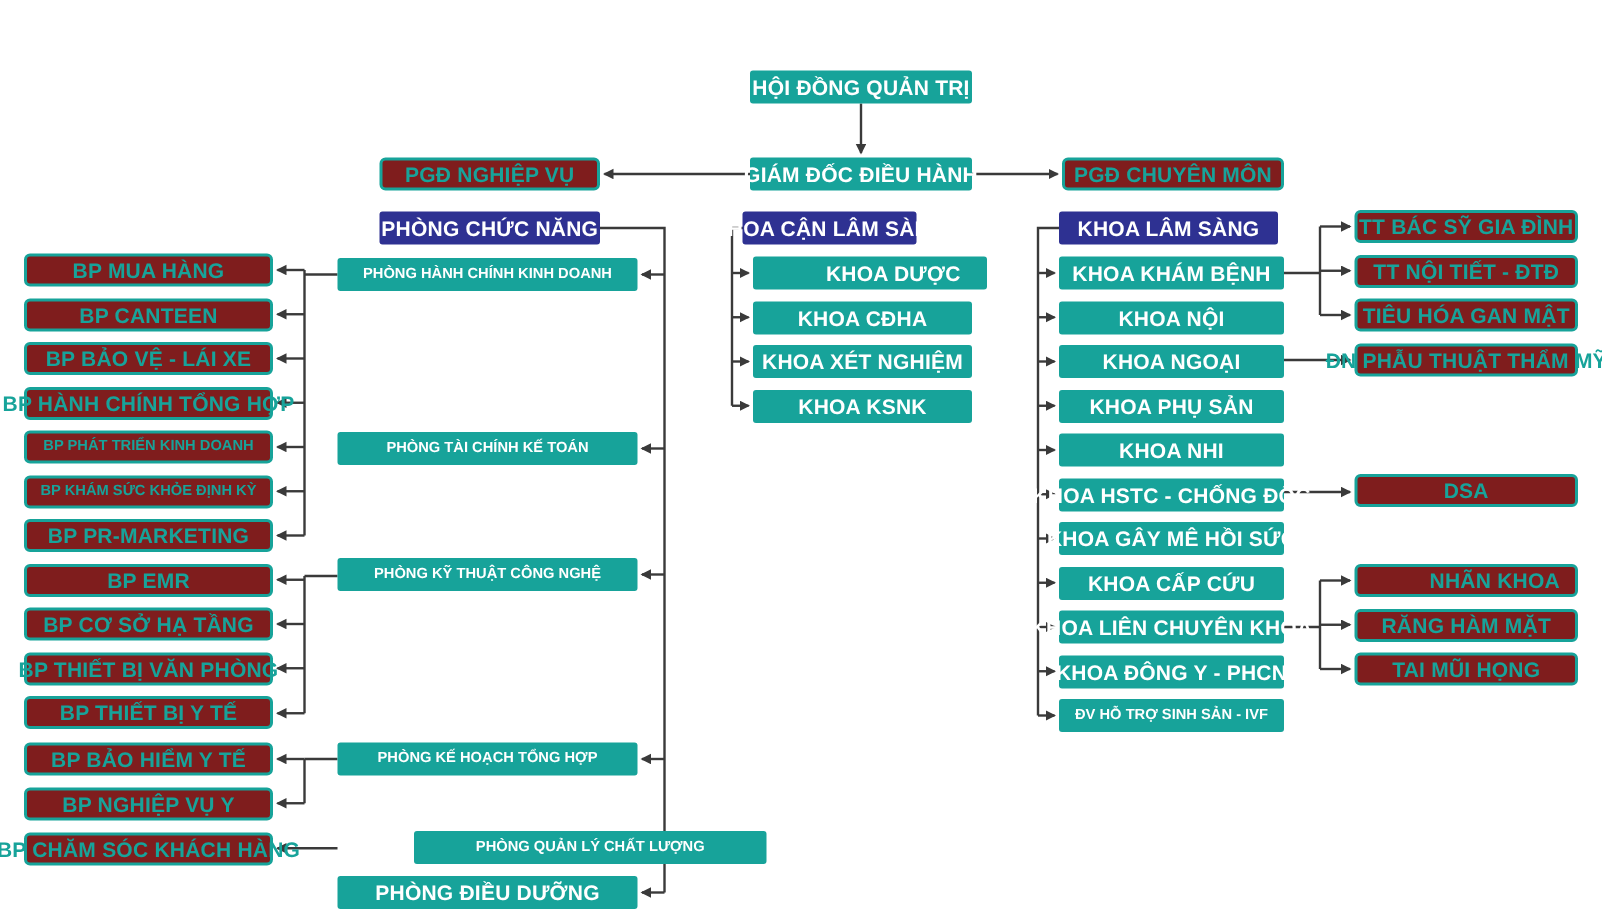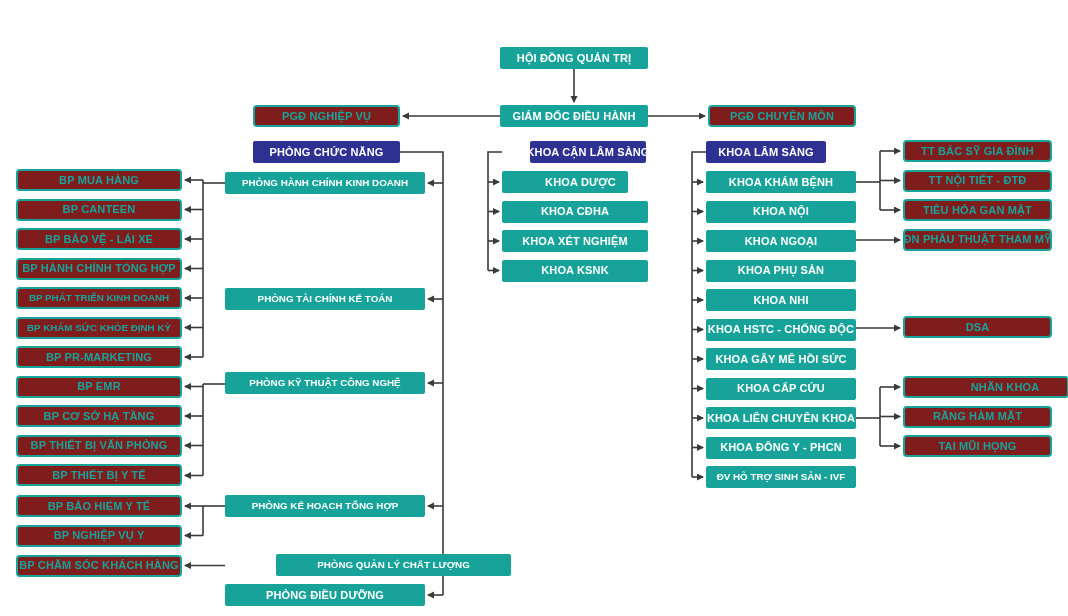--- a/index.html
+++ b/index.html
@@ -7,21 +7,21 @@
     position:relative;width:1068px;height:616px;background:#fff;overflow:hidden;
     font-family:"Liberation Sans","DejaVu Sans",sans-serif;
   }
   .logo{position:absolute;left:16px;top:6px;display:flex;align-items:flex-end;}
   .brand{color:var(--teal);font-weight:bold;font-size:14px;letter-spacing:1.2px;margin-bottom:5px;}
   .brand-icon{margin:0 4px 0 6px;}
   .subtitle{color:var(--gray);font-size:15px;letter-spacing:.3px;margin-bottom:5px;margin-left:4px;}
   .box{
     position:absolute;height:22px;box-sizing:border-box;
     display:flex;align-items:center;justify-content:center;
-    font-weight:bold;font-size:11px;letter-spacing:.15px;white-space:nowrap;
+    font-weight:bold;font-size:14px;letter-spacing:.15px;white-space:nowrap;
     text-align:center;line-height:1;border-radius:2px;
   }
   .fill{background:var(--teal);color:#fff;}
   .navy{background:var(--navy);color:#fff;}
   .outline{background:#7f1d1d;border:2px solid var(--teal);color:var(--teal);border-radius:4px;}
   .small{font-size:9.8px;letter-spacing:0;}
   #connectors{position:absolute;left:0;top:0;z-index:0;}
   .box{z-index:1;}
 </style>
 </head>
@@ -98,59 +98,59 @@
         <path d="M880 446 H900" stroke="#3a3a3a" stroke-width="1.6" marker-end="url(#arr)"></path>
       </g>
   </svg>
 
   <div id="boxes">
       <div class="box fill" style="left: 500px; top: 47px; width: 148px;">HỘI ĐỒNG QUẢN TRỊ</div>
       <div class="box fill" style="left: 500px; top: 105px; width: 148px;">GIÁM ĐỐC ĐIỀU HÀNH</div>
       <div class="box outline" style="left: 253px; top: 105px; width: 147px;">PGĐ NGHIỆP VỤ</div>
       <div class="box outline" style="left: 708px; top: 105px; width: 148px;">PGĐ CHUYÊN MÔN</div>
       <div class="box navy" style="left: 253px; top: 141px; width: 147px;">PHÒNG CHỨC NĂNG</div>
-      <div class="box navy" style="left: 530px; top: 141px; width: 116px;">KHOA CẬN LÂM SÀNG</div>
-      <div class="box navy" style="left: 706px; top: 141px; width: 120px;">KHOA LÂM SÀNG</div>
+      <div class="box navy" style="left: 495px; top: 141px; width: 116px;">KHOA CẬN LÂM SÀNG</div>
+      <div class="box navy" style="left: 706px; top: 141px; width: 146px;">KHOA LÂM SÀNG</div>
       <div class="box outline" style="left: 16px; top: 169px; width: 166px;">BP MUA HÀNG</div>
       <div class="box outline" style="left: 16px; top: 198.5px; width: 166px;">BP CANTEEN</div>
       <div class="box outline" style="left: 16px; top: 228px; width: 166px;">BP BẢO VỆ - LÁI XE</div>
       <div class="box outline" style="left: 16px; top: 257.5px; width: 166px;">BP HÀNH CHÍNH TỔNG HỢP</div>
       <div class="box outline small" style="left: 16px; top: 287px; width: 166px;">BP PHÁT TRIỂN KINH DOANH</div>
       <div class="box outline small" style="left: 16px; top: 316.5px; width: 166px;">BP KHÁM SỨC KHỎE ĐỊNH KỲ</div>
       <div class="box outline" style="left: 16px; top: 346px; width: 166px;">BP PR-MARKETING</div>
       <div class="box outline" style="left: 16px; top: 375.5px; width: 166px;">BP EMR</div>
       <div class="box outline" style="left: 16px; top: 405px; width: 166px;">BP CƠ SỞ HẠ TẦNG</div>
       <div class="box outline" style="left: 16px; top: 434.5px; width: 166px;">BP THIẾT BỊ VĂN PHÒNG</div>
       <div class="box outline" style="left: 16px; top: 464px; width: 166px;">BP THIẾT BỊ Y TẾ</div>
       <div class="box outline" style="left: 16px; top: 495px; width: 166px;">BP BẢO HIỂM Y TẾ</div>
       <div class="box outline" style="left: 16px; top: 524.5px; width: 166px;">BP NGHIỆP VỤ Y</div>
       <div class="box outline" style="left: 16px; top: 554.5px; width: 166px;">BP CHĂM SÓC KHÁCH HÀNG</div>
       <div class="box fill small" style="left: 225px; top: 172px; width: 200px;">PHÒNG HÀNH CHÍNH KINH DOANH</div>
       <div class="box fill small" style="left: 225px; top: 288px; width: 200px;">PHÒNG TÀI CHÍNH KẾ TOÁN</div>
       <div class="box fill small" style="left: 225px; top: 372px; width: 200px;">PHÒNG KỸ THUẬT CÔNG NGHỆ</div>
       <div class="box fill small" style="left: 225px; top: 495px; width: 200px;">PHÒNG KẾ HOẠCH TỔNG HỢP</div>
       <div class="box fill small" style="left: 240px; top: 554px; width: 235px; margin-left: 36px;">PHÒNG QUẢN LÝ CHẤT LƯỢNG</div>
       <div class="box fill" style="left: 225px; top: 584px; width: 200px;">PHÒNG ĐIỀU DƯỠNG</div>
-      <div class="box fill" style="left: 502px; top: 171px; width: 126px; padding-left: 31px;">KHOA DƯỢC</div>
+      <div class="box fill" style="left: 502px; top: 171px; width: 156px; padding-left: 31px;">KHOA DƯỢC</div>
       <div class="box fill" style="left: 502px; top: 200.5px; width: 146px;">KHOA CĐHA</div>
       <div class="box fill" style="left: 502px; top: 230px; width: 146px;">KHOA XÉT NGHIỆM</div>
       <div class="box fill" style="left: 502px; top: 259.5px; width: 146px;">KHOA KSNK</div>
       <div class="box fill" style="left: 706px; top: 171px; width: 150px;">KHOA KHÁM BỆNH</div>
       <div class="box fill" style="left: 706px; top: 200.5px; width: 150px;">KHOA NỘI</div>
       <div class="box fill" style="left: 706px; top: 230px; width: 150px;">KHOA NGOẠI</div>
       <div class="box fill" style="left: 706px; top: 259.5px; width: 150px;">KHOA PHỤ SẢN</div>
       <div class="box fill" style="left: 706px; top: 289px; width: 150px;">KHOA NHI</div>
       <div class="box fill" style="left: 706px; top: 318.5px; width: 150px;">KHOA HSTC - CHỐNG ĐỘC</div>
       <div class="box fill" style="left: 706px; top: 348px; width: 150px;">KHOA GÂY MÊ HỒI SỨC</div>
       <div class="box fill" style="left: 706px; top: 377.5px; width: 150px;">KHOA CẤP CỨU</div>
       <div class="box fill" style="left: 706px; top: 407px; width: 150px;">KHOA LIÊN CHUYÊN KHOA</div>
       <div class="box fill" style="left: 706px; top: 436.5px; width: 150px;">KHOA ĐÔNG Y - PHCN</div>
       <div class="box fill small" style="left: 706px; top: 466px; width: 150px;">ĐV HỖ TRỢ SINH SẢN - IVF</div>
       <div class="box outline" style="left: 903px; top: 140px; width: 149px;">TT BÁC SỸ GIA ĐÌNH</div>
       <div class="box outline" style="left: 903px; top: 169.5px; width: 149px;">TT NỘI TIẾT - ĐTĐ</div>
       <div class="box outline" style="left: 903px; top: 199px; width: 149px;">TIÊU HÓA GAN MẬT</div>
       <div class="box outline" style="left: 903px; top: 228.5px; width: 149px;">ĐN PHẪU THUẬT THẨM MỸ</div>
       <div class="box outline" style="left: 903px; top: 316px; width: 149px;">DSA</div>
-      <div class="box outline" style="left: 903px; top: 376px; width: 166px; padding-left: 38px;">NHÃN KHOA</div>
+      <div class="box outline" style="left: 903px; top: 376px; width: 149px; padding-left: 38px;">NHÃN KHOA</div>
       <div class="box outline" style="left: 903px; top: 405.5px; width: 149px;">RĂNG HÀM MẶT</div>
       <div class="box outline" style="left: 903px; top: 435px; width: 149px;">TAI MŨI HỌNG</div>
     </div>
 </div>
 
 </body></html>

